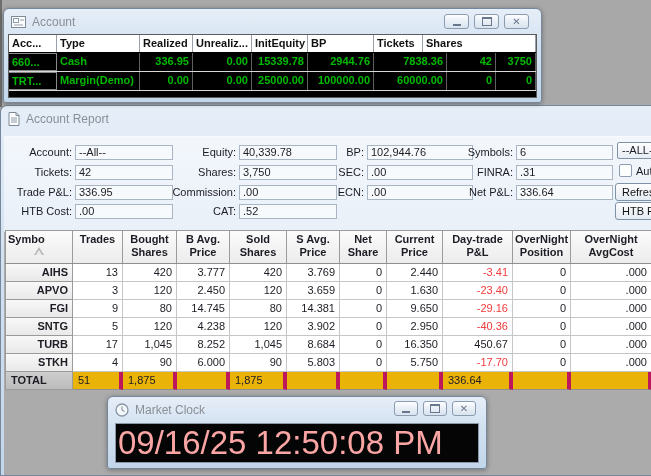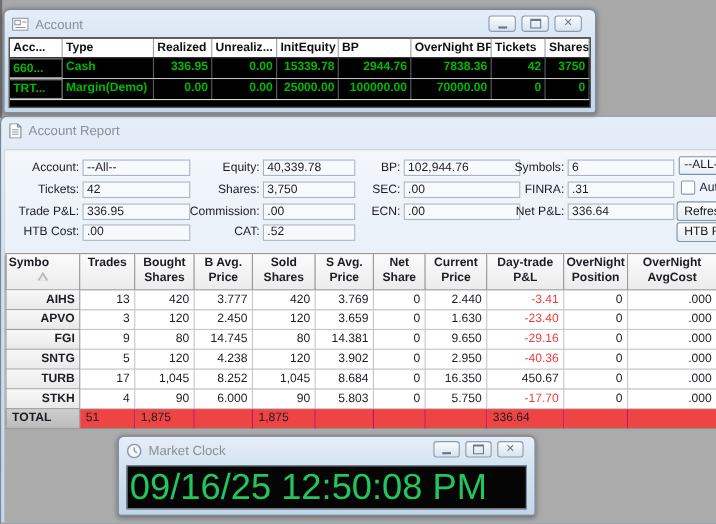--- a/index.html
+++ b/index.html
@@ -52,21 +52,21 @@
               background:linear-gradient(#f3f7fc,#e9f0f8);
               border-top:1px solid #f8fbfe;border-bottom:1px solid #d0d6de;}
 
   .fld{position:absolute;height:16px;display:flex;align-items:center;}
   .fld .lbl{font-size:11px;color:#1c1c24;text-align:right;white-space:nowrap;}
   .fld .box{height:15px;background:#f7fafd;border:1px solid #a9b5c3;box-sizing:border-box;
             font-size:11px;color:#1c1c24;line-height:13px;padding:0 0 0 3px;
             white-space:nowrap;overflow:hidden;}
   
   .lbl-c1{position:absolute;left:0;width:68px;}  .box-c1{position:absolute;left:71px;width:98px;}
-  .lbl-c2{position:absolute;left:120px;width:112px;} .box-c2{position:absolute;left:235px;width:84px;}
+  .lbl-c2{position:absolute;left:120px;width:112px;} .box-c2{position:absolute;left:235px;width:98px;}
   .lbl-c3{position:absolute;left:300px;width:60px;}  .box-c3{position:absolute;left:363px;width:106px;}
   .lbl-c4{position:absolute;left:438px;width:71px;}  .box-c4{position:absolute;left:512px;width:97px;}
   .frow1{top:7px;} .frow2{top:27px;} .frow3{top:47px;} .frow4{top:66px;}
 
   .ctl{position:absolute;box-sizing:border-box;}
   .dropdown{left:613px;top:5px;width:45px;height:17px;border:1px solid #7f93a8;border-radius:2px;
             background:linear-gradient(#fdfeff,#e7edf4);font-size:11px;color:#1c1c24;
             line-height:15px;padding-left:4px;white-space:nowrap;}
   .chkrow{left:615px;top:27px;height:13px;display:flex;align-items:center;gap:4px;}
   .chk{width:11px;height:11px;border:1px solid #8d9cae;border-radius:2px;background:#fdfefe;}
@@ -93,34 +93,34 @@
       width:0;height:0;border-left:3px solid transparent;border-right:3px solid transparent;
       border-bottom:5px solid #ececec;}
   .rpt-row{display:flex;height:18px;background:#fff;}
   .rpt-row .rc{box-sizing:border-box;font-size:11px;color:#1c1c24;line-height:17px;
                border-right:1px solid #c6c6c6;border-bottom:1px solid #c6c6c6;
                text-align:right;padding-right:4px;white-space:nowrap;overflow:hidden;}
   .rpt-row .rc.sym{background:linear-gradient(#f8f8f8,#e9e9e9);font-weight:700;
                    border:1px solid #9b9b9b;border-top:none;}
   .rpt-row .rc.neg{color:#f23b3b;}
   .rpt-row.total{background:#b4b4b4;}
-  .rpt-row.total .rc{background:#ef4444;border-right:1px solid #be185d;border-bottom:1px solid #8f8f8f;
+  .rpt-row.total .rc{background:#eab308;border-right:4px solid #be185d;border-bottom:1px solid #8f8f8f;
                      text-align:left;padding-left:5px;}
   .rpt-row.total .rc.sym{background:linear-gradient(#cdcdcd,#bcbcbc);border:1px solid #9b9b9b;border-top:none;}
   .c0{width:68px;} .c1{width:50px;} .c2{width:54px;} .c3{width:53px;} .c4{width:57px;}
   .c5{width:53px;} .c6{width:47px;} .c7{width:56px;} .c8{width:70px;} .c9{width:58px;} .c10{flex:1;}
 
   
   #clock-win{left:107px;top:396px;width:380px;height:73px;}
   #clock-win .winbtns{right:10px;top:4px;}
   #clock-win .winbtn{width:24px;}
   .clock-display{position:absolute;left:7px;right:7px;top:26px;height:40px;background:#050505;
                  border:1px solid #8a97a6;box-sizing:border-box;display:flex;align-items:center;
                  overflow:hidden;}
-  .clock-text{font-size:33px;color:#22c55e;white-space:nowrap;padding-left:2px;letter-spacing:0px;}
+  .clock-text{font-size:33px;color:#fca5a5;white-space:nowrap;padding-left:2px;letter-spacing:0px;}
   .icon-svg{display:block;}
 </style>
 </head>
 <body>
 
 <div class="edge-shadow"></div>
 
 <div class="win" id="report-win">
   <div class="titlebar">
     <svg class="icon-svg" width="12" height="14" viewBox="0 0 12 14">
@@ -405,21 +405,20 @@
         <div class="hc a1">Type</div>
 
         <div class="hc a2">Realized</div>
 
         <div class="hc a3">Unrealiz...</div>
 
         <div class="hc a4">InitEquity</div>
 
         <div class="hc a5">BP</div>
 
-        <div class="hc a6">OverNight BP</div>
 
         <div class="hc a7">Tickets</div>
 
         <div class="hc a8">Shares</div>
 
     </div>
 
       <div class="acct-row">
         <div class="ac rowhdr left a0">660...</div>
         <div class="ac left a1">Cash</div>
@@ -432,21 +431,21 @@
         <div class="ac a8">3750</div>
       </div>
 
       <div class="acct-row">
         <div class="ac rowhdr left a0">TRT...</div>
         <div class="ac left a1">Margin(Demo)</div>
         <div class="ac a2">0.00</div>
         <div class="ac a3">0.00</div>
         <div class="ac a4">25000.00</div>
         <div class="ac a5">100000.00</div>
-        <div class="ac a6">70000.00</div>
+        <div class="ac a6">60000.00</div>
         <div class="ac a7">0</div>
         <div class="ac a8">0</div>
       </div>
 
   </div>
 </div>
 
 <div class="win" id="clock-win">
   <div class="titlebar">
     <svg class="icon-svg" width="14" height="14" viewBox="0 0 14 14">

